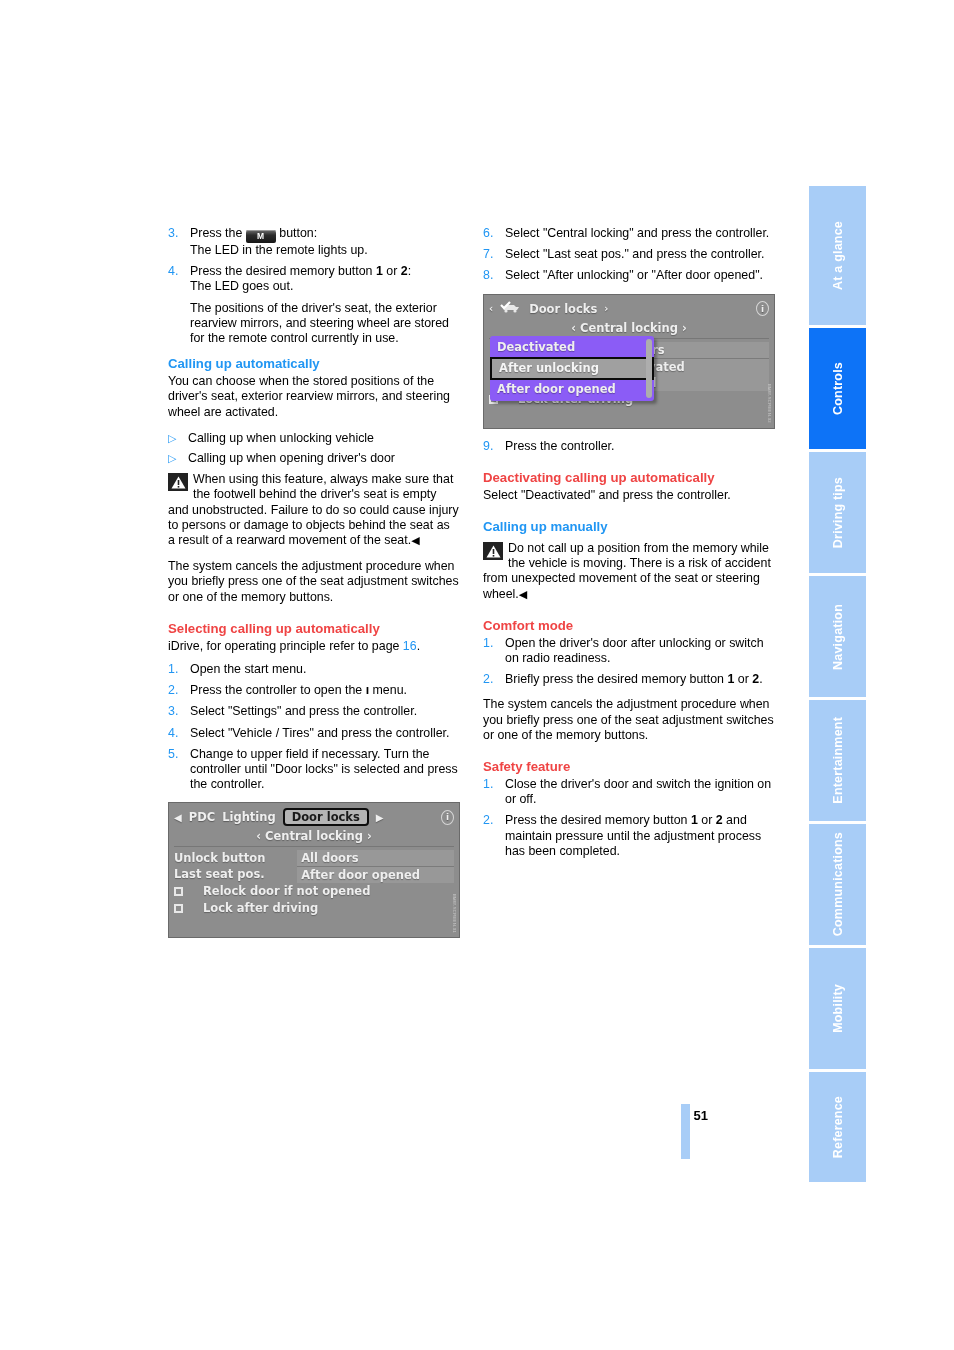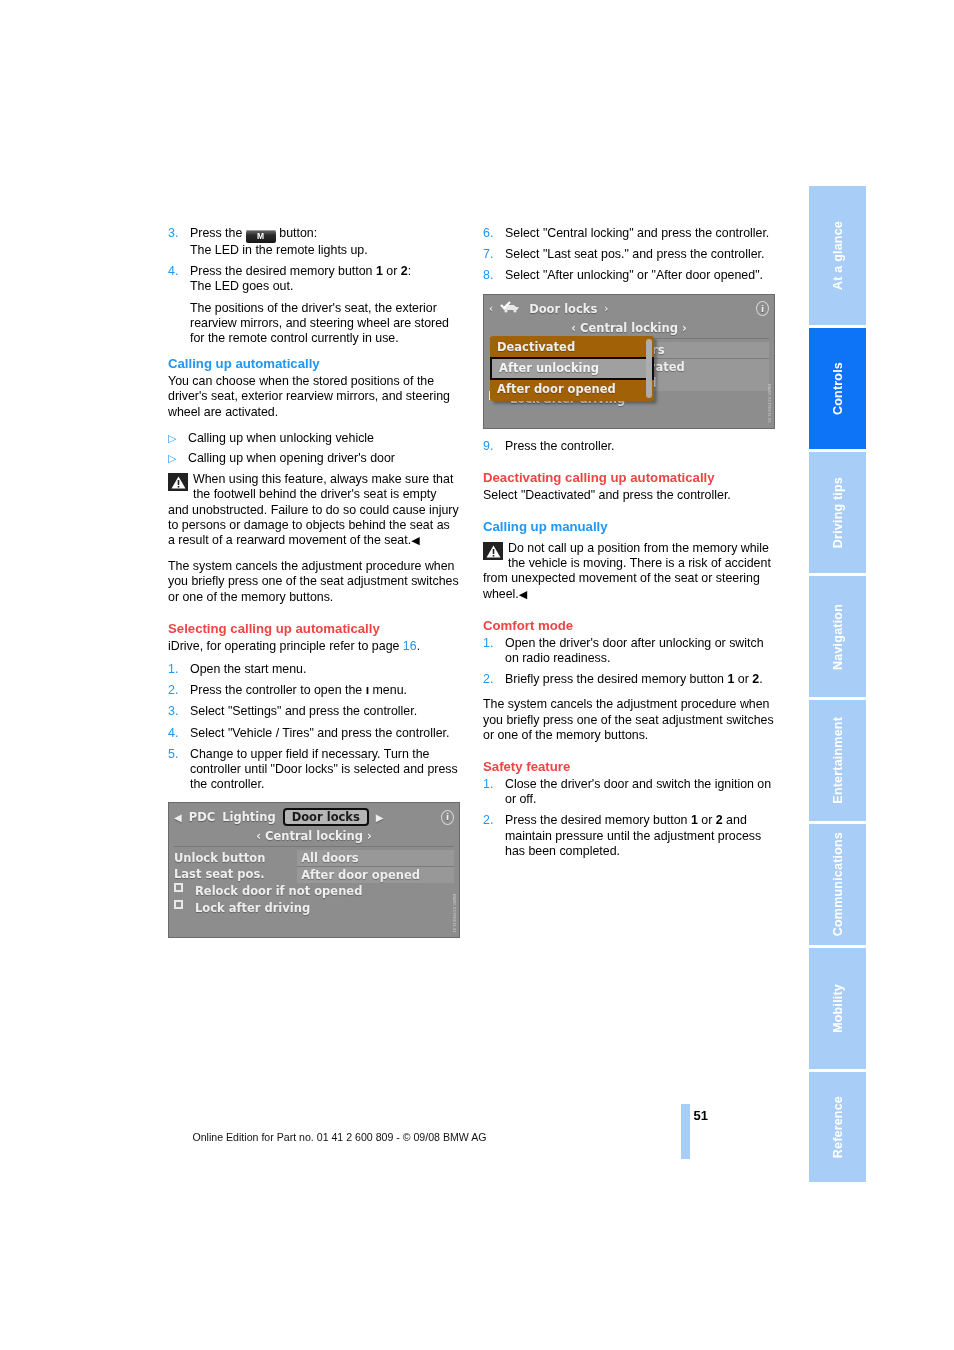--- a/index.html
+++ b/index.html
@@ -111,31 +111,31 @@
     border-bottom:1px solid #777; color:#efefef; text-shadow:0 1px 1px rgba(0,0,0,.3);
   }
   .idrive .rows { padding-top:3px; }
   .idrive .row {
     display:flex; font-size:11.5px; font-weight:bold; color:#eee;
     line-height:16px; text-shadow:0 1px 1px rgba(0,0,0,.3);
   }
   .idrive .row .c1 { width:44%; }
   .idrive .row .c2 { flex:1; background:#989898; padding-left:4px; }
   .idrive .row.sep .c2 { border-top:1px solid #7b7b7b; }
-  .idrive .chkrow { display:flex; align-items:flex-start; gap:12px; font-size:11.5px;
+  .idrive .chkrow { display:flex; align-items:center; gap:20px; font-size:11.5px;
     font-weight:bold; line-height:17px; color:#eee; text-shadow:0 1px 1px rgba(0,0,0,.3); }
   .idrive .chk {
     width:9px;height:9px;border:2px solid #e8e8e8;background:#8d8d8d;flex:0 0 9px;
   }
   .idrive .blank { height:14px; }
 
   
   .idrive .popup {
     position:absolute; left:6px; top:41px; width:164px;
-    background:#a16207; border-radius:3px;
+    background:#8b5cf6; border-radius:3px;
     box-shadow:3px 3px 3px rgba(0,0,0,.3);
     padding:2px 0;
   }
   .idrive .popup .pitem {
     font-size:11.5px; font-weight:bold; padding:1px 7px; color:#efefef;
     text-shadow:0 1px 1px rgba(0,0,0,.3); line-height:17px;
   }
   .idrive .popup .pitem.sel {
     border:2px solid #0b0b0b; background:#a0a0a0; color:#f5f5f5;
   }
@@ -408,16 +408,15 @@
       </li>
       <li>
         <span class="num">2.</span>
         <span class="txt">Press the desired memory button <b>1</b> or <b>2</b> and maintain pressure until the adjustment process has been completed.</span>
       </li>
     </ol>
 
   </div>
 
   <div class="pagenum">51</div>
-  <div class="footline">Online Edition for Part no. 01 41 2 600 809 - © 09/08 BMW AG</div>
   <div class="footbar"></div>
 
 </div>
 
 </body></html>

